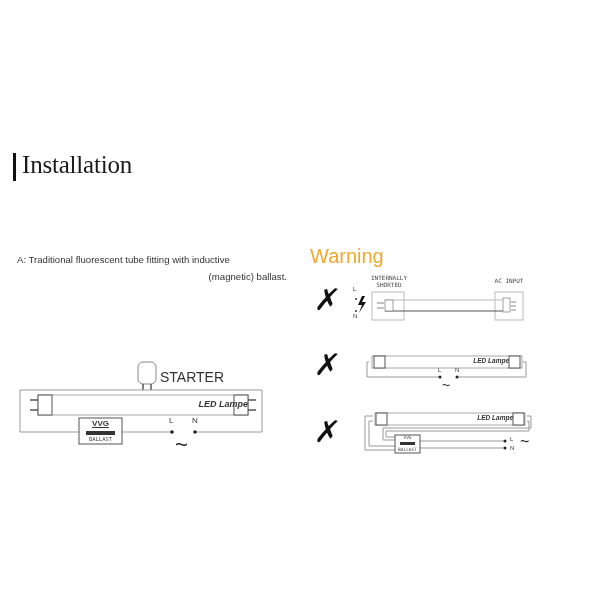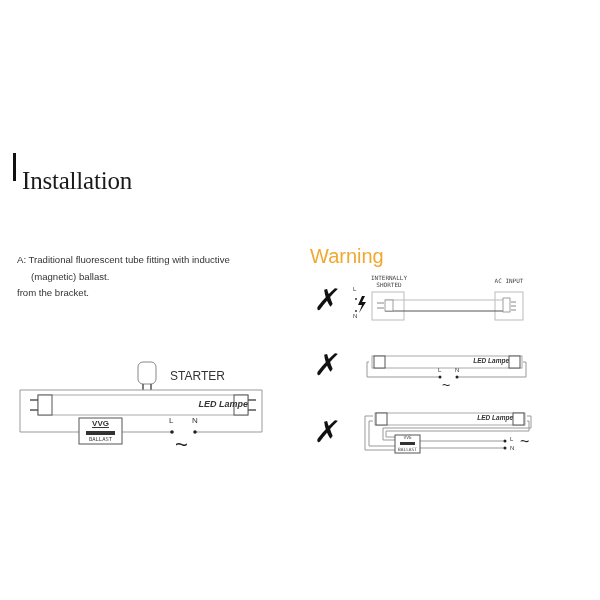--- a/index.html
+++ b/index.html
@@ -1,39 +1,38 @@
 <!DOCTYPE html>
 <html><head>
 <meta charset="utf-8">
 <style>
   html, body { margin:0; padding:0; }
   body { width:600px; height:600px; background:#ffffff; position:relative; overflow:hidden; font-family:"Liberation Sans", sans-serif; color:#333; }
   .abs { position:absolute; }
   .title-bar { left:13px; top:153px; width:3px; height:28px; background:#111; }
-  .title { left:22px; top:167px; font-family:"Liberation Serif", serif; font-size:25px; color:#1a1a1a; letter-spacing:-0.2px; }
+  .title { left:22px; top:151px; font-family:"Liberation Serif", serif; font-size:25px; color:#1a1a1a; letter-spacing:-0.2px; }
   .steps { left:17px; top:252px; width:270px; font-size:9.6px; line-height:16.5px; color:#333; }
   .steps div { white-space:nowrap; }
-  .steps .indent { padding-left:14px; }
+  .steps .indent { padding-left:14px;text-align:right; }
   .warning { left:310px; top:245px; font-size:20px; color:#f0a830; }
   .xmark { font-family:"DejaVu Sans", sans-serif; font-weight:bold; font-style:italic; font-size:30px; color:#111; transform:skewX(-8deg); }
   .tiny { font-family:"DejaVu Sans Mono", monospace; font-size:6px; color:#444; line-height:7px; text-align:center; }
   .lbl { font-family:"Liberation Sans", sans-serif; font-size:8px; color:#333; }
   .lamp-label { font-style:italic; font-weight:bold; color:#333; text-align:right; }
   svg { position:absolute; left:0; top:0; }
 </style>
 </head>
 <body>
 
 <div class="abs title-bar"></div>
 <div class="abs title">Installation</div>
 
 <div class="abs steps">
   <div>A: Traditional fluorescent tube fitting with inductive</div>
   <div class="indent">(magnetic) ballast.</div>
-  <div>from the bracket.</div>
 </div>
 
 <div>
   <svg width="600" height="600">
 
     <rect x="138" y="362" width="18" height="22" rx="5" fill="#fff" stroke="#888" stroke-width="1"></rect>
     <line x1="143" y1="384" x2="143" y2="390" stroke="#555" stroke-width="1.5"></line>
     <line x1="151" y1="384" x2="151" y2="390" stroke="#555" stroke-width="1.5"></line>
 
     <polyline points="20,413 20,390 262,390 262,413" fill="none" stroke="#999" stroke-width="1"></polyline>
@@ -48,21 +47,21 @@
 
     <polyline points="20,413 20,432 79,432" fill="none" stroke="#999" stroke-width="1"></polyline>
     <line x1="122" y1="432" x2="172" y2="432" stroke="#999" stroke-width="1"></line>
     <polyline points="195,432 262,432 262,413" fill="none" stroke="#999" stroke-width="1"></polyline>
 
     <rect x="79" y="418" width="43" height="26" fill="#fff" stroke="#555" stroke-width="1"></rect>
     <rect x="86" y="431" width="29" height="4" fill="#333"></rect>
     <circle cx="172" cy="432" r="1.8" fill="#222"></circle>
     <circle cx="195" cy="432" r="1.8" fill="#222"></circle>
   </svg>
-  <div class="abs lbl" style="left:160px;top:369px;font-size:12px;margin-left:10px;">STARTER</div>
+  <div class="abs lbl" style="left:160px;top:369px;font-size:14px;">STARTER</div>
   <div class="abs lamp-label" style="left:38px;top:399px;width:210px;font-size:9px;">LED Lampe</div>
   <div class="abs" style="left:79px;top:419px;width:43px;text-align:center;font-size:8px;font-weight:bold;text-decoration:underline;">VVG</div>
   <div class="abs tiny" style="left:79px;top:436px;width:43px;font-size:5.5px;">BALLAST</div>
   <div class="abs lbl" style="left:169px;top:416px;">L</div>
   <div class="abs lbl" style="left:192px;top:416px;">N</div>
   <div class="abs" style="left:175px;top:432px;font-size:22px;color:#222;">~</div>
 </div>
 
 <div class="abs warning">Warning</div>
 

